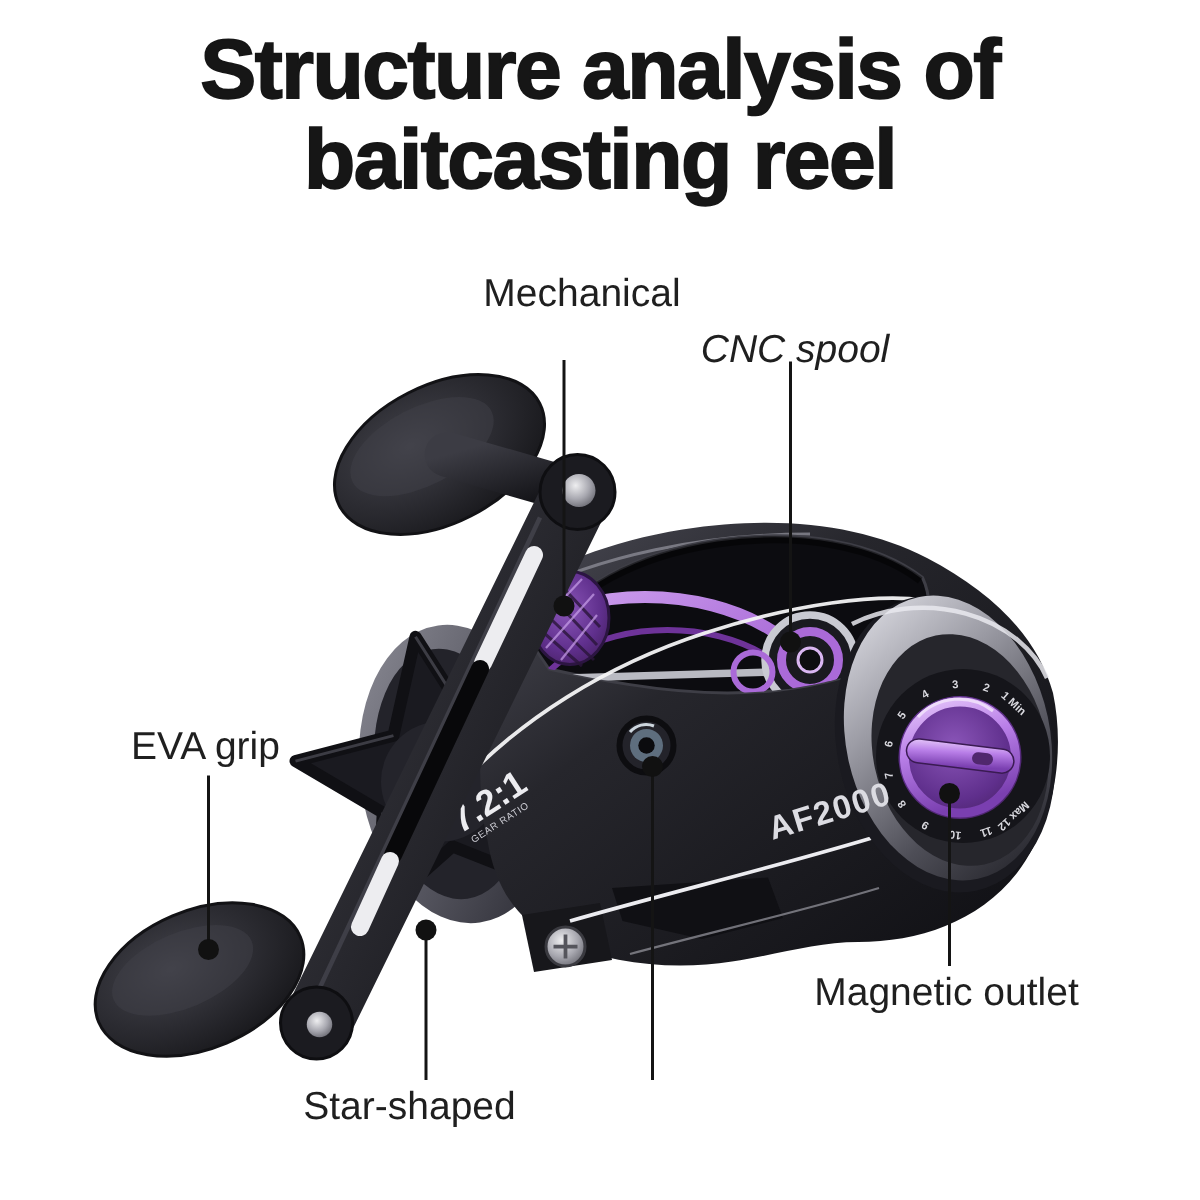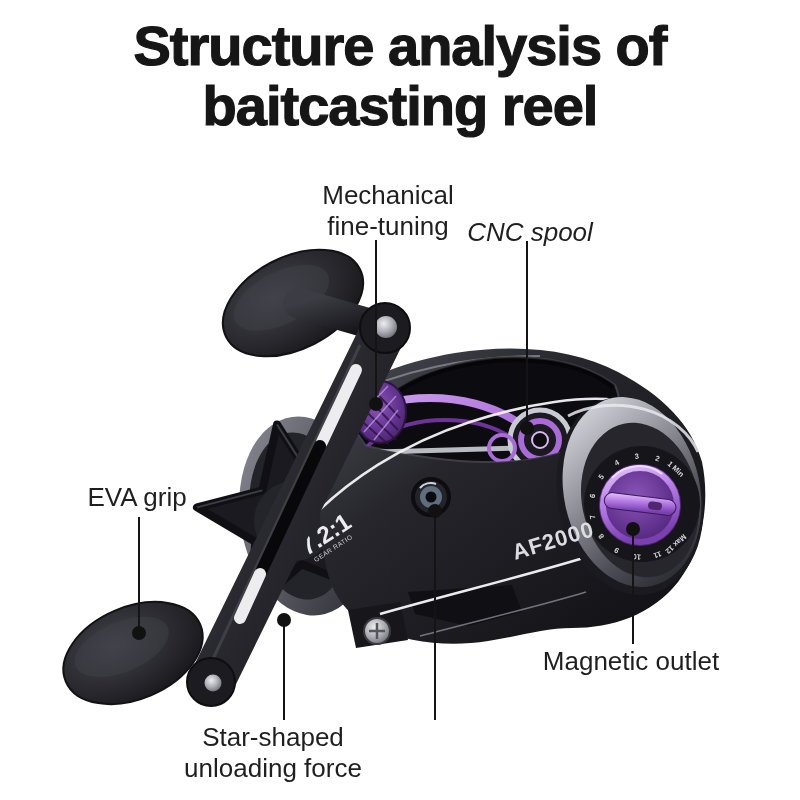--- a/index.html
+++ b/index.html
@@ -217,34 +217,32 @@
       <circle cx="527" cy="428" r="7"></circle>
       <circle cx="139" cy="633" r="7"></circle>
       <circle cx="633" cy="529" r="7"></circle>
       <circle cx="284" cy="620" r="7"></circle>
       <circle cx="435" cy="511" r="7"></circle>
     </g>
   </svg>
 
   <div class="callout-label" style="left:388px;top:170px;margin-top:10px;">
     <div>Mechanical</div>
-    <div>fine-tuning</div>
   </div>
 
   <div class="callout-label" style="left:530px;top:217px;font-style:italic;">
     <div>CNC spool</div>
   </div>
 
   <div class="callout-label" style="left:137px;top:482px;text-align:right;">
     <div>EVA grip</div>
   </div>
 
   <div class="callout-label" style="left:631px;top:646px;">
     <div>Magnetic outlet</div>
   </div>
 
   <div class="callout-label" style="left:273px;top:722px;text-align:center;">
     <div>Star-shaped</div>
-    <div>unloading force</div>
   </div>
 
 
 </div>
 
 </body></html>

